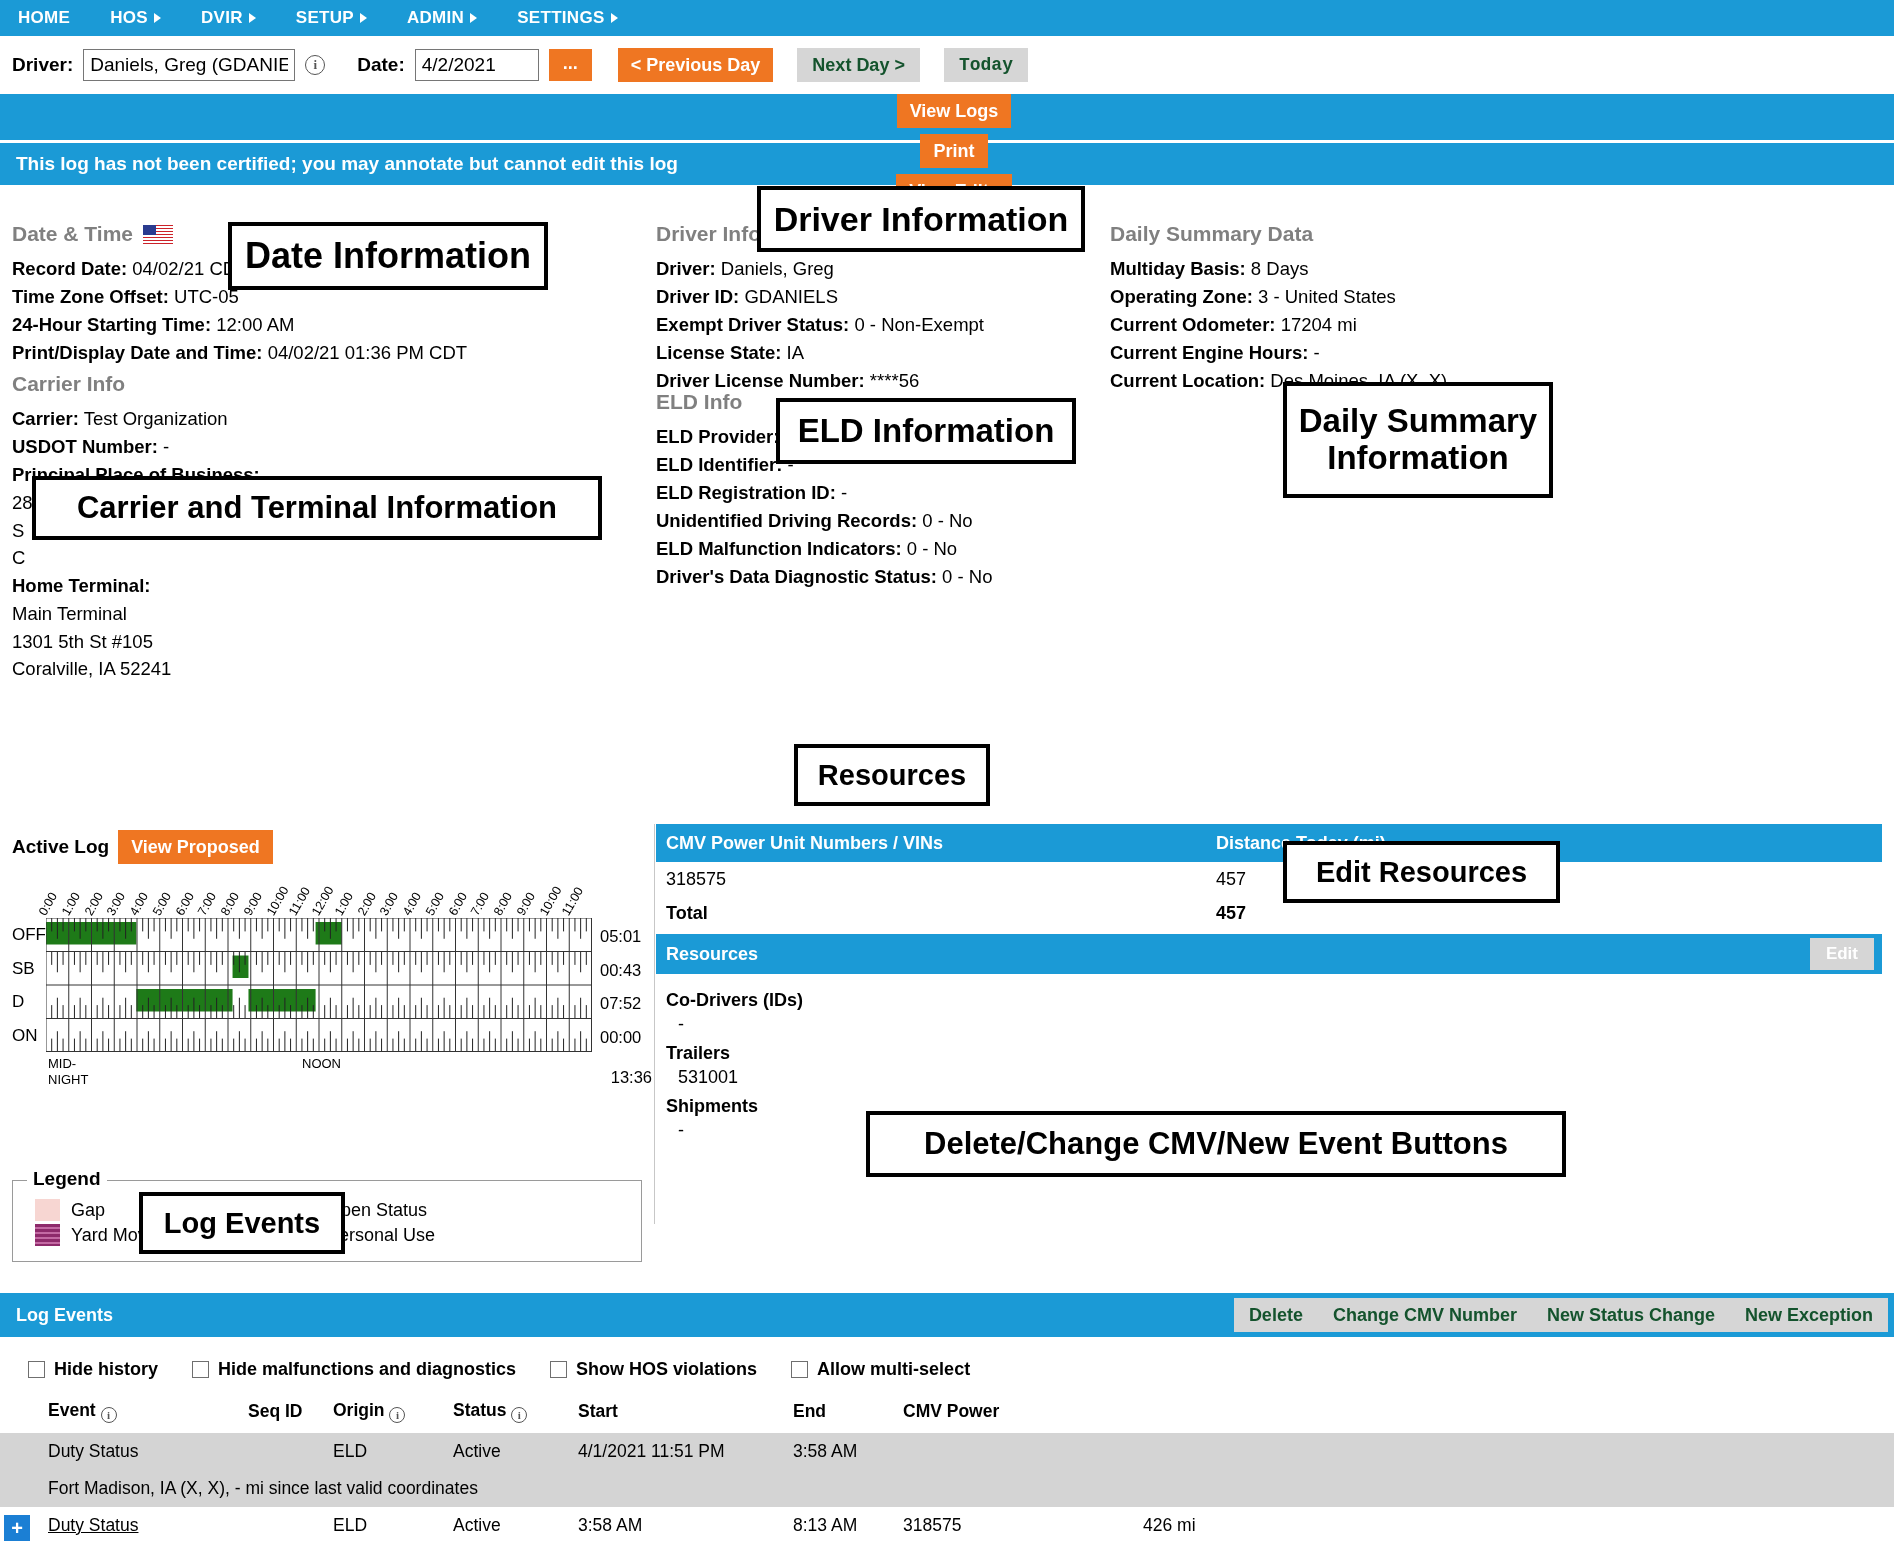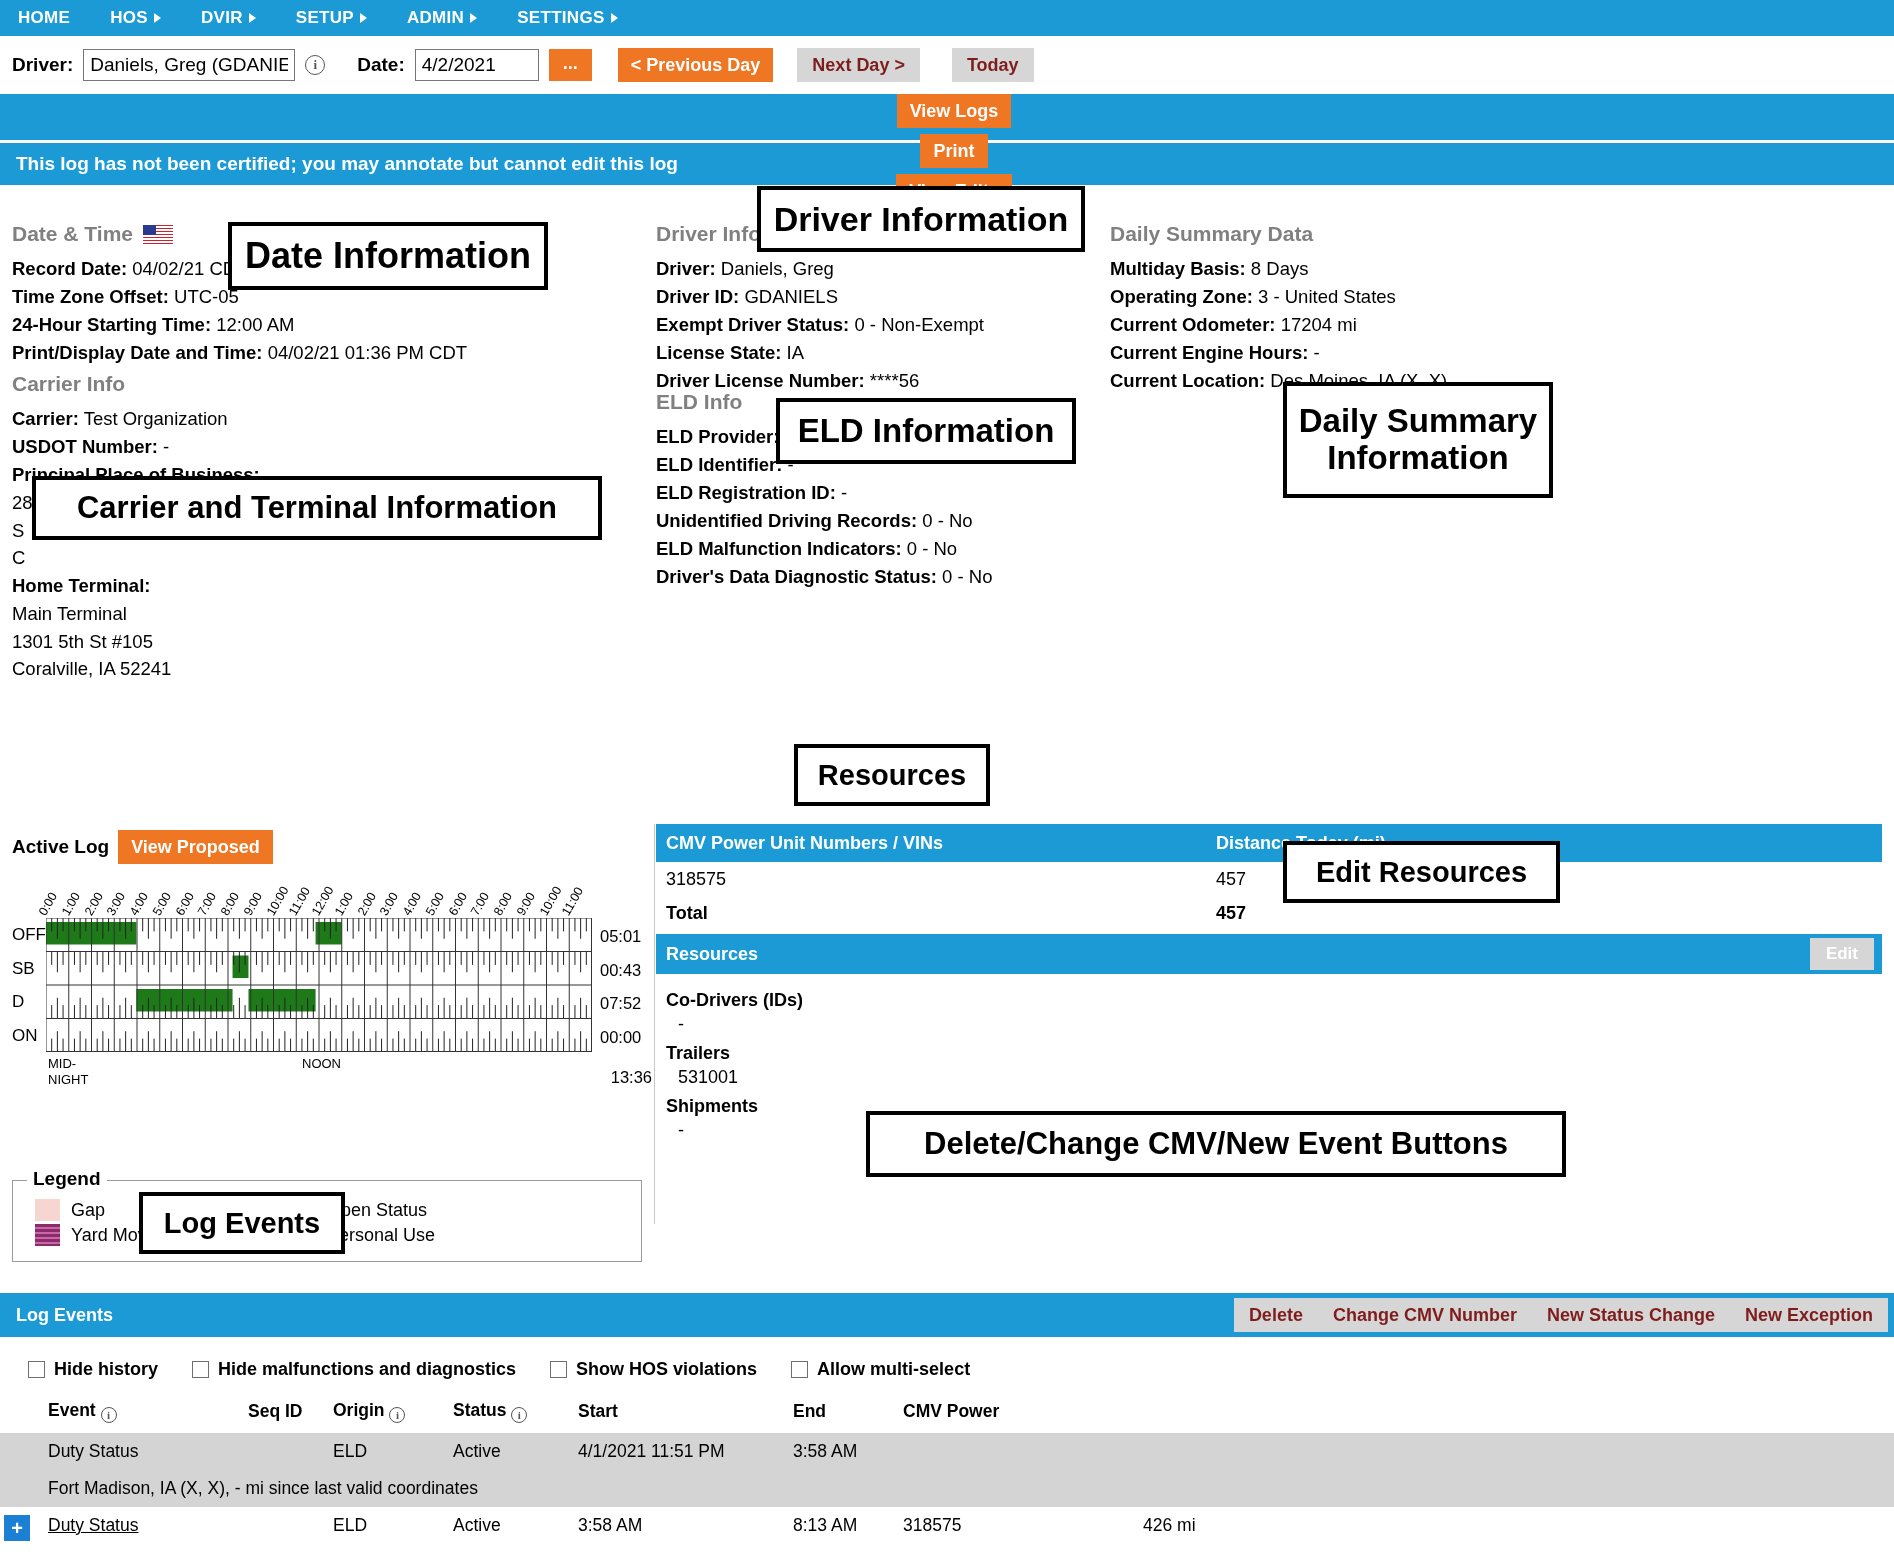--- a/index.html
+++ b/index.html
@@ -47,21 +47,21 @@
     display:inline-flex;align-items:center;justify-content:center;
     font-size:13px;font-weight:bold;color:#555;font-family:"Liberation Serif", serif;
     cursor:pointer; flex:0 0 auto;
   }
   .btn-orange{
     background:#ef7622;color:#fff;border:none;font-weight:bold;font-size:18px;
     padding:7px 13px;cursor:pointer;font-family:"Liberation Sans", sans-serif;
     line-height:20px;
   }
   .btn-grey{
-    background:#d6d6d6;color:#7f1d1d;border:none;font-weight:bold;font-size:18px;
+    background:#d6d6d6;color:#14532d;border:none;font-weight:bold;font-size:18px;
     padding:7px 15px;cursor:default;font-family:"Liberation Sans", sans-serif;
     line-height:20px;
   }
   .btn-dots{background:#ef7622;color:#fff;border:none;font-weight:bold;font-size:18px;
     padding:7px 14px 11px;cursor:pointer;line-height:14px;}
 
   
   .actionbar{
     background:#1b9ad6;height:46px;display:flex;align-items:center;gap:6px;padding-left:14px;flex-direction:column;
   }
@@ -199,21 +199,21 @@
 
 <div class="driverbar">
   <span class="lbl">Driver:</span>
   <input class="txtbox" id="driver-input" type="text" value="Daniels, Greg (GDANIELS)" style="">
   <span class="info-i">i</span>
   <span class="lbl" style="margin-left:22px;">Date:</span>
   <input class="txtbox" id="date-input" type="text" value="4/2/2021" style="">
   <button class="btn-dots">...</button>
   <button class="btn-orange" style="margin-left:16px;">&lt; Previous Day</button>
   <button class="btn-grey" style="margin-left:14px;">Next Day &gt;</button>
-  <button class="btn-grey" style="margin-left:22px;">Today</button>
+  <button class="btn-grey" style="margin-left:14px;font-family:Liberation Mono, monospace;">Today</button>
 </div>
 
 <div class="actionbar">
   <button class="btn-orange">View Logs</button>
   <button class="btn-orange">Print</button>
   <button class="btn-orange">View Edits</button>
 </div>
 
 <div class="notice">
   <span>This log has not been certified; you may annotate but cannot edit this log</span>

